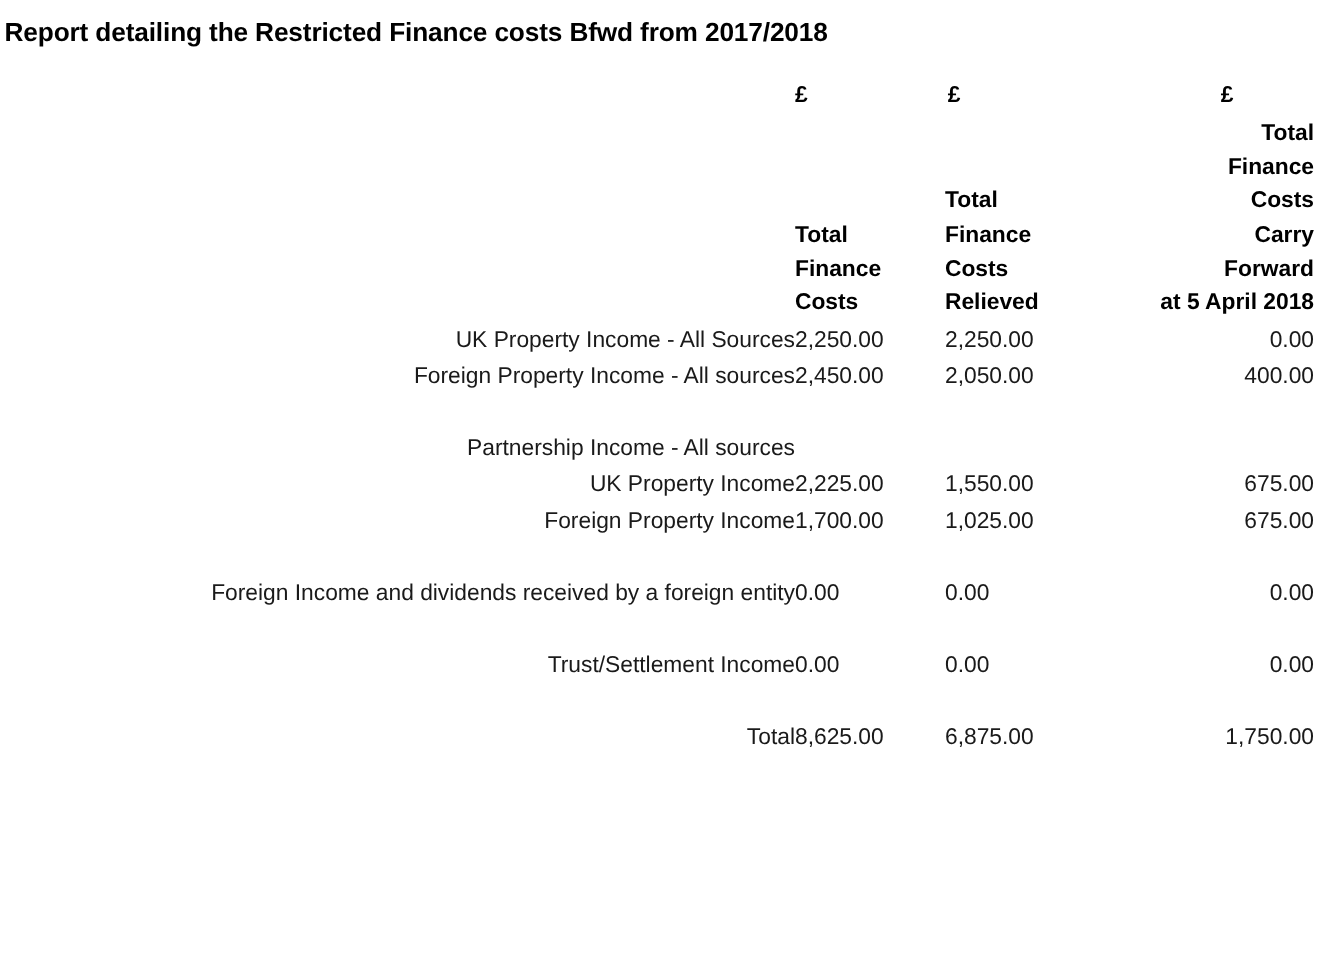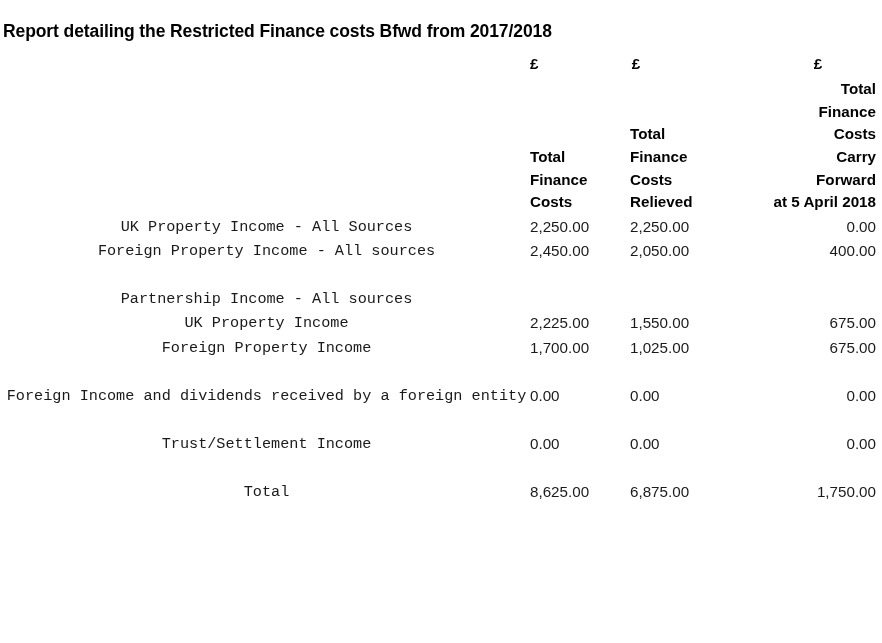--- a/index.html
+++ b/index.html
@@ -21,21 +21,21 @@
     width: 882px;
     height: 643px;
     box-sizing: border-box;
     padding: 0;
   }
 
   
   .report-title {
     position: absolute;
     left: 3px;
-    top: 19px;
+    top: 9px;
     font-size: 17.5px;
     font-weight: bold;
     color: #000000;
     letter-spacing: -0.1px;
     white-space: nowrap;
     line-height: 24px;
   }
 
   
   .report-table {
@@ -53,23 +53,22 @@
     line-height: 24.2px;
     color: #1a1a1a;
   }
   col.c-label  { width: 530px; }
   col.c-num1   { width: 100px; }
   col.c-num2   { width: 124px; }
   col.c-num3   { width: 128px; }
 
   td.label-cell {
     padding-left: 3px;
-    text-align: center;
+    text-align: right;
     white-space: normal;
-    font-family: Liberation Mono, monospace;
   }
   td.num-cell {
     text-align: right;
     white-space: nowrap;
     font-variant-numeric: tabular-nums;
   }
   td.num-cell.n1 { padding-right: 260px; }
   td.num-cell.n2 { padding-right: 136px; }
   td.num-cell.n3 { padding-right: 6px; }
 

